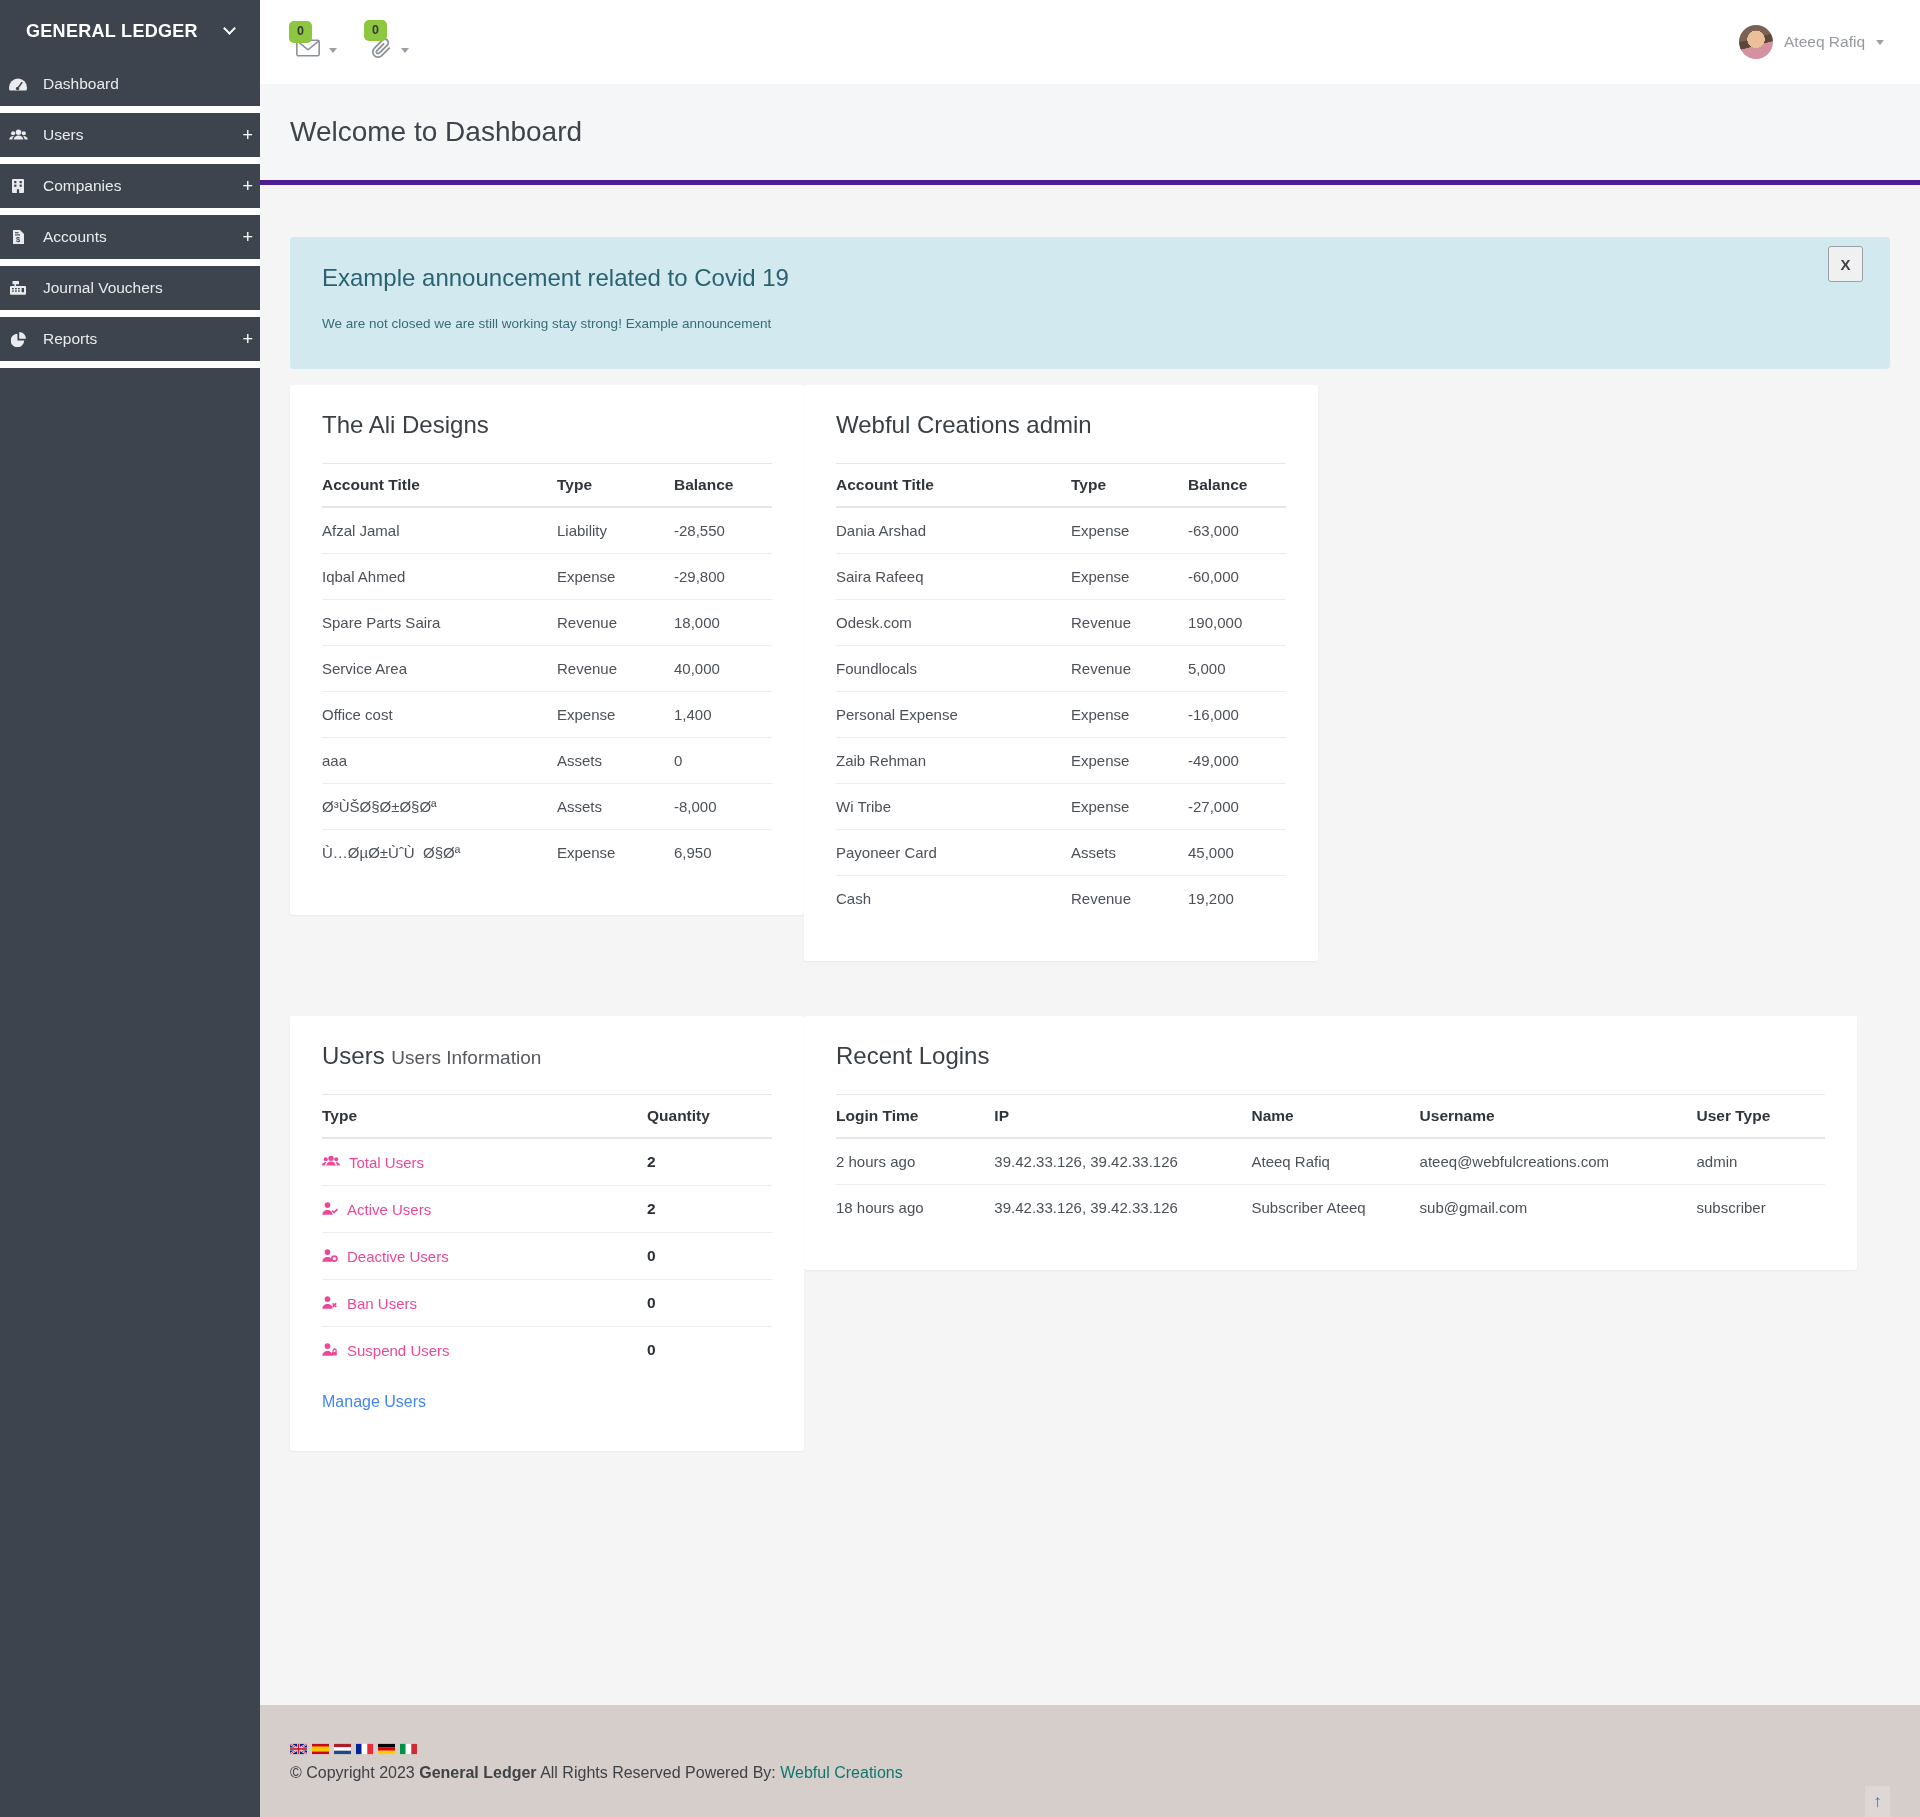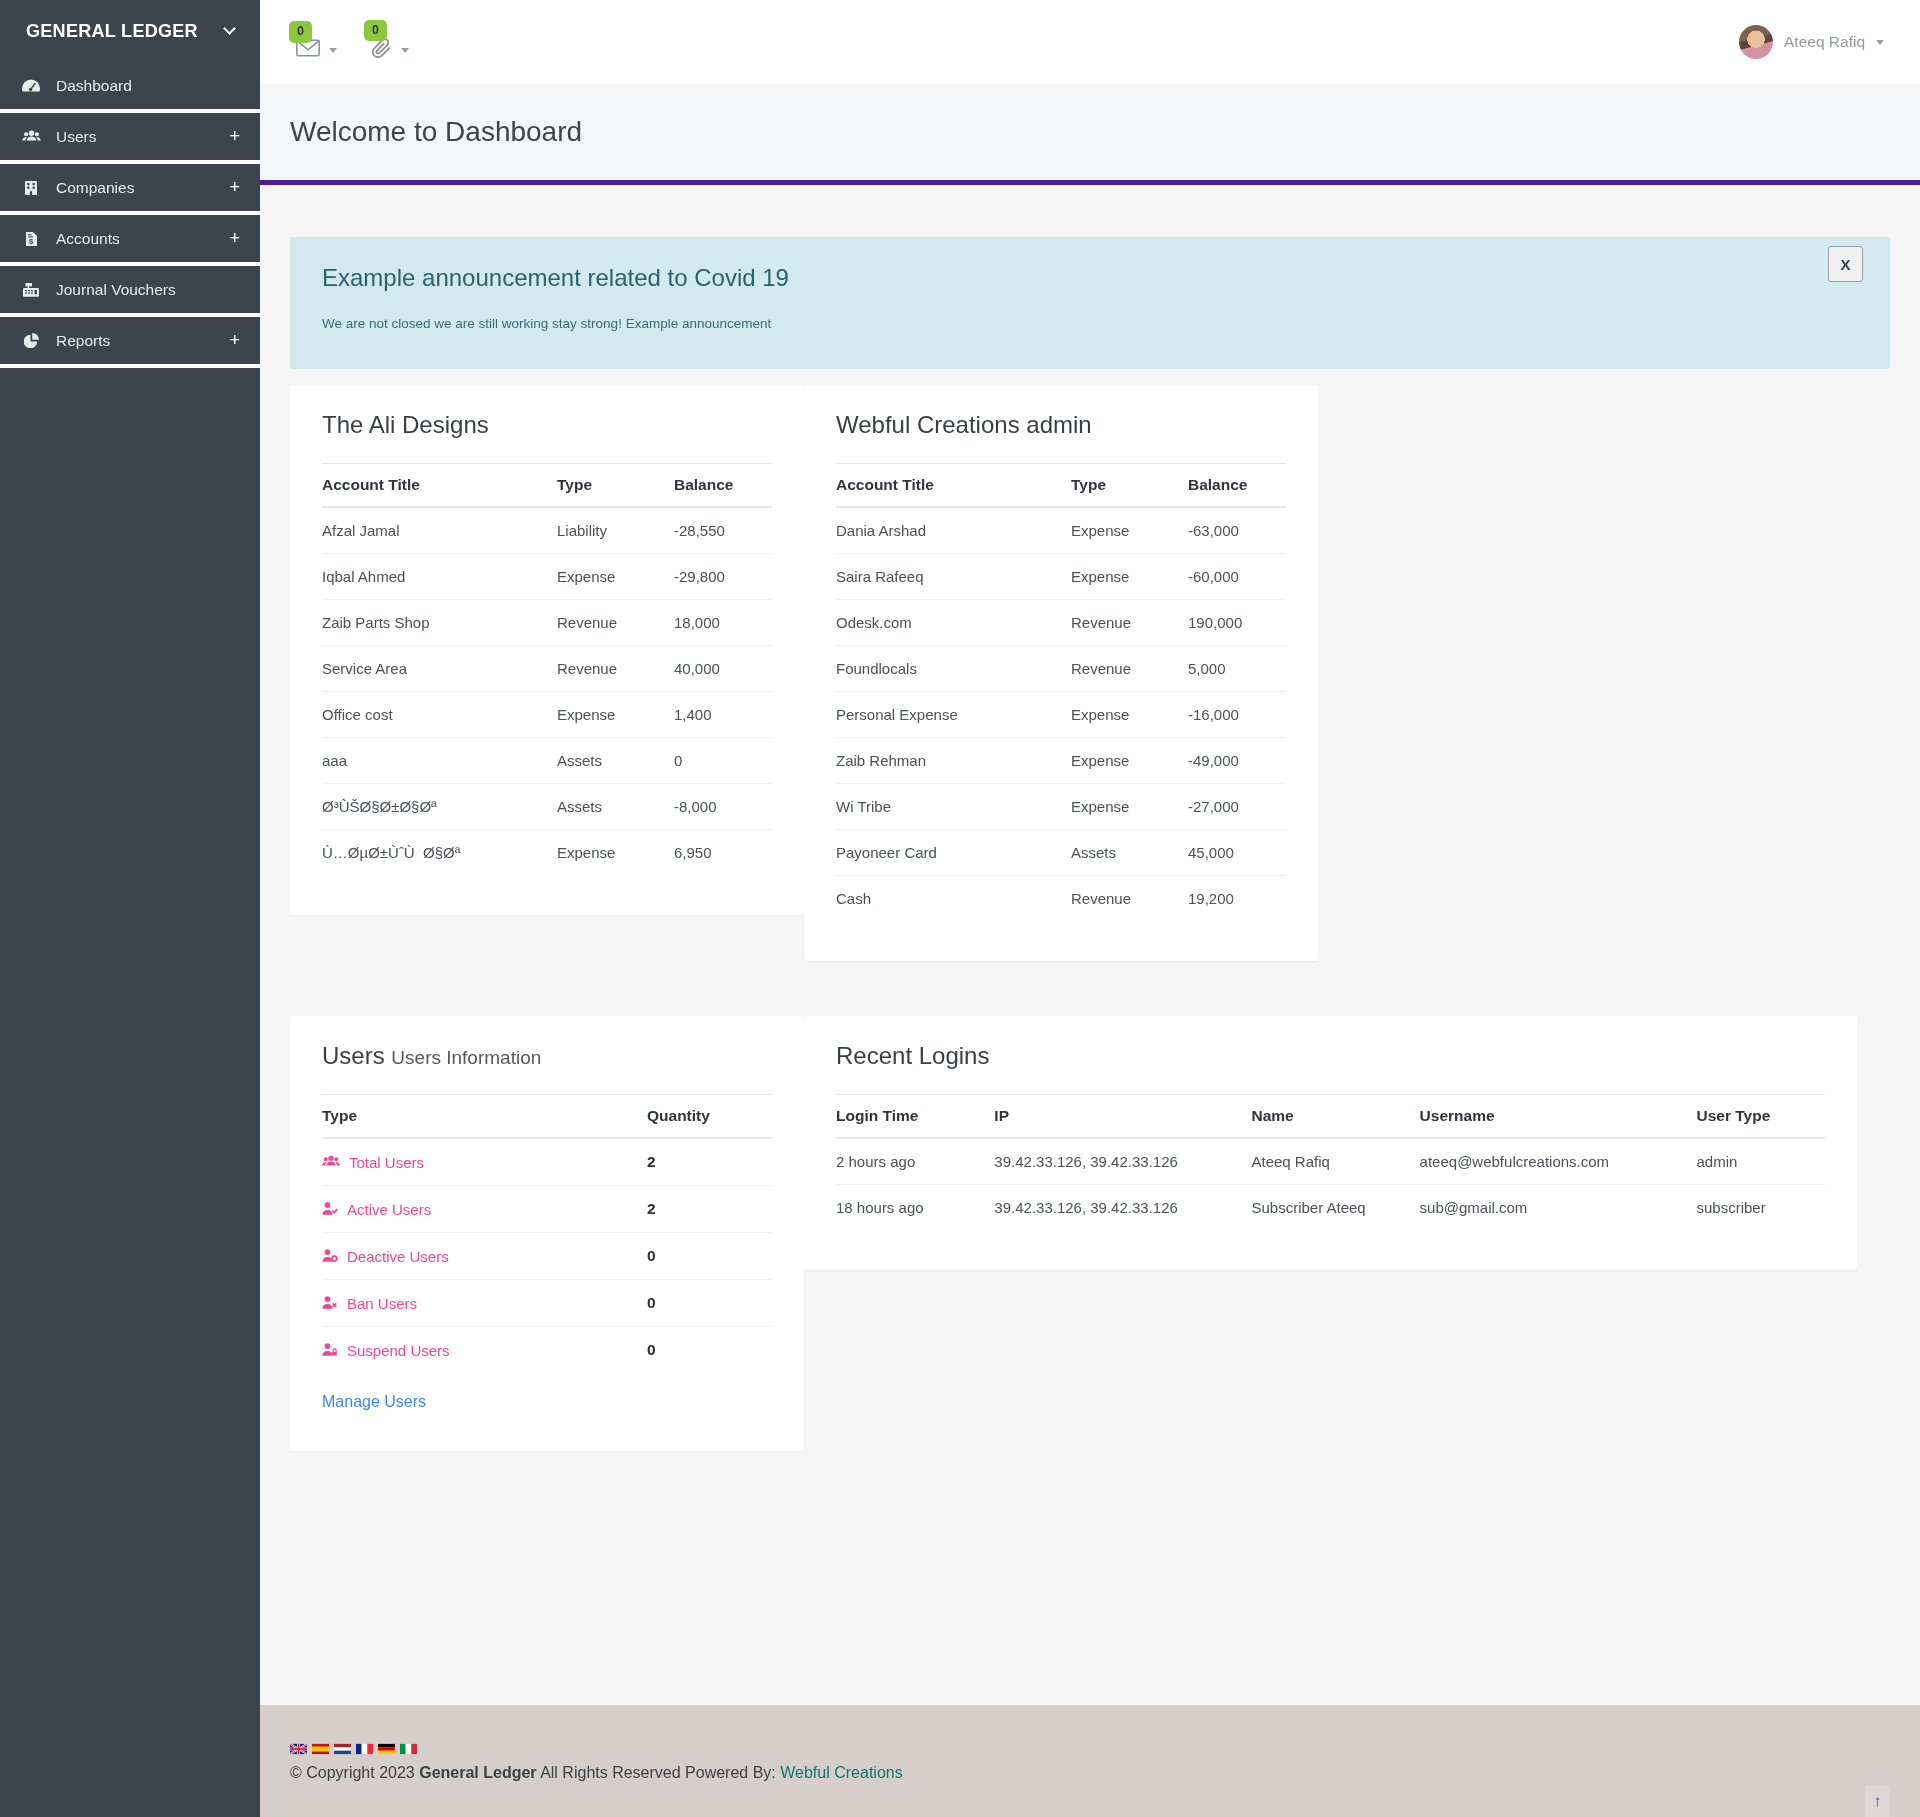--- a/index.html
+++ b/index.html
@@ -6,22 +6,22 @@
   html,body { width:1920px; height:1817px; }
   body { font-family:"Liberation Sans","DejaVu Sans",sans-serif; background:#f5f5f6; }
   .app { display:flex; width:100%; height:100%; overflow:hidden; }
 
   
   .sidebar { flex:0 0 260px; width:260px; background:#3d444d; color:#e9ebee; }
   .brand { height:62px; display:flex; align-items:center; padding:0 26px; color:#fff;
            font-size:18px; font-weight:700; letter-spacing:.3px; cursor:pointer; }
   .chev { width:9px; height:9px; border-right:2.5px solid #fff; border-bottom:2.5px solid #fff;
           transform:rotate(45deg); margin-left:auto; margin-top:-5px; }
-  .nav-item { display:flex; align-items:center; height:51px; padding:0 20px;
-              border-bottom:4px solid #ffffff; font-size:15.5px; color:#e9ebee;
+  .nav-item { display:flex; align-items:center; height:51px; padding:0 7px;
+              border-bottom:7px solid #ffffff; font-size:15.5px; color:#e9ebee;
               text-decoration:none; cursor:pointer; }
   .nav-item:first-child { border-top:none; }
   .nav-icon { width:22px; display:flex; justify-content:center; margin-right:14px; color:#e9ebee; }
   .nav-icon svg { fill:currentColor; }
   .nav-plus { margin-left:auto; font-size:18px; font-weight:400; color:#fff; }
 
   
   .main { flex:1; display:flex; flex-direction:column; background:#f5f5f6; min-width:0; }
 
   .topbar { height:84px; background:#fff; display:flex; align-items:center; padding:0 36px; }
@@ -252,21 +252,21 @@
                   <td>Afzal Jamal</td>
                   <td>Liability</td>
                   <td>-28,550</td>
                 </tr>
               <tr>
                   <td>Iqbal Ahmed</td>
                   <td>Expense</td>
                   <td>-29,800</td>
                 </tr>
               <tr>
-                  <td>Zaib Parts Shop</td>
+                  <td>Spare Parts Saira</td>
                   <td>Revenue</td>
                   <td>18,000</td>
                 </tr>
               <tr>
                   <td>Service Area</td>
                   <td>Revenue</td>
                   <td>40,000</td>
                 </tr>
               <tr>
                   <td>Office cost</td>

